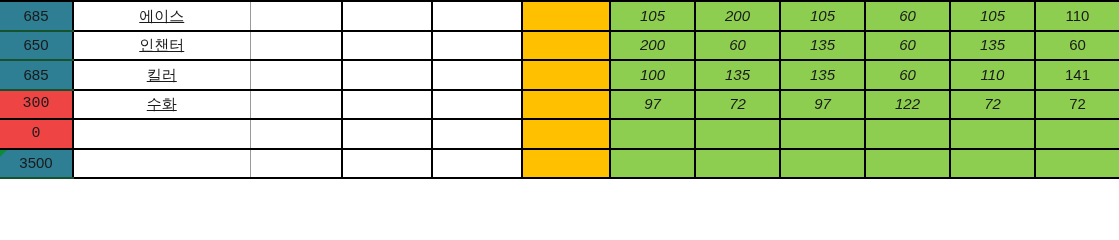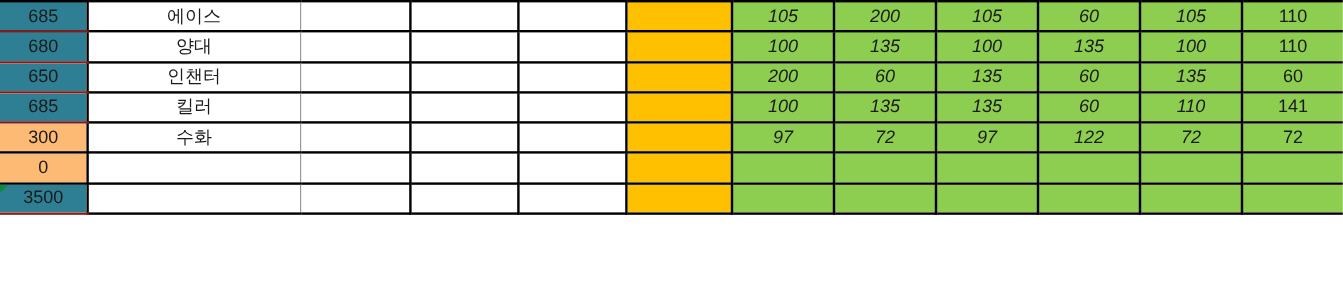--- a/index.html
+++ b/index.html
@@ -39,31 +39,32 @@
     vertical-align: middle;
     white-space: nowrap;
     overflow: hidden;
     box-sizing: border-box;
   }
 
   
   .c-teal {
     background: #2E7F94;
     border-top: 2px solid #000000;
-    border-bottom: 2px solid #7f1d1d;
+    border-bottom: 2px solid #14532d;
     border-left: none;
     border-right: 2px solid #000000;
     color: #1a1a1a;
   }
   .c-white-name {
     background: #ffffff;
     border-top: 2px solid #000000;
     border-bottom: 2px solid #000000;
     border-left: none;
     border-right: 1px solid #9a9a9a;
+    text-decoration: underline;
   }
   .c-white-plain {
     background: #ffffff;
     border-top: 2px solid #000000;
     border-bottom: 2px solid #000000;
     border-left: none;
     border-right: 2px solid #000000;
   }
   .c-white-thin-left {
     background: #ffffff;
@@ -88,25 +89,26 @@
     font-style: italic;
   }
   .c-green-last {
     background: #8DCE51;
     border-top: 2px solid #000000;
     border-bottom: 2px solid #000000;
     border-left: none;
     border-right: none;
   }
   .c-plain-num {
-    background: #fdba74;
-    border-top: 2px solid #000000;
-    border-bottom: 2px solid #000000;
-    border-left: none;
-    border-right: 2px solid #000000;
+    background: #ef4444;
+    border-top: 2px solid #000000;
+    border-bottom: 2px solid #000000;
+    border-left: none;
+    border-right: 2px solid #000000;
+    font-family: Liberation Mono, monospace;
   }
 
   
   tr.row:first-child td { border-top: 2px solid #000000; }
 
   
   .err-flag {
     position: relative;
   }
   .err-flag::before {
@@ -149,34 +151,20 @@
           <td class="c-white-plain"></td>
           <td class="c-orange"></td>
           <td class="c-green">105</td>
           <td class="c-green">200</td>
           <td class="c-green">105</td>
           <td class="c-green">60</td>
           <td class="c-green">105</td>
           <td class="c-green-last">110</td>
         </tr>
         <tr class="row">
-          <td class="c-teal">680</td>
-          <td class="c-white-name">양대</td>
-          <td class="c-white-thin-left"></td>
-          <td class="c-white-plain"></td>
-          <td class="c-white-plain"></td>
-          <td class="c-orange"></td>
-          <td class="c-green">100</td>
-          <td class="c-green">135</td>
-          <td class="c-green">100</td>
-          <td class="c-green">135</td>
-          <td class="c-green">100</td>
-          <td class="c-green-last">110</td>
-        </tr>
-        <tr class="row">
           <td class="c-teal">650</td>
           <td class="c-white-name">인챈터</td>
           <td class="c-white-thin-left"></td>
           <td class="c-white-plain"></td>
           <td class="c-white-plain"></td>
           <td class="c-orange"></td>
           <td class="c-green">200</td>
           <td class="c-green">60</td>
           <td class="c-green">135</td>
           <td class="c-green">60</td>

